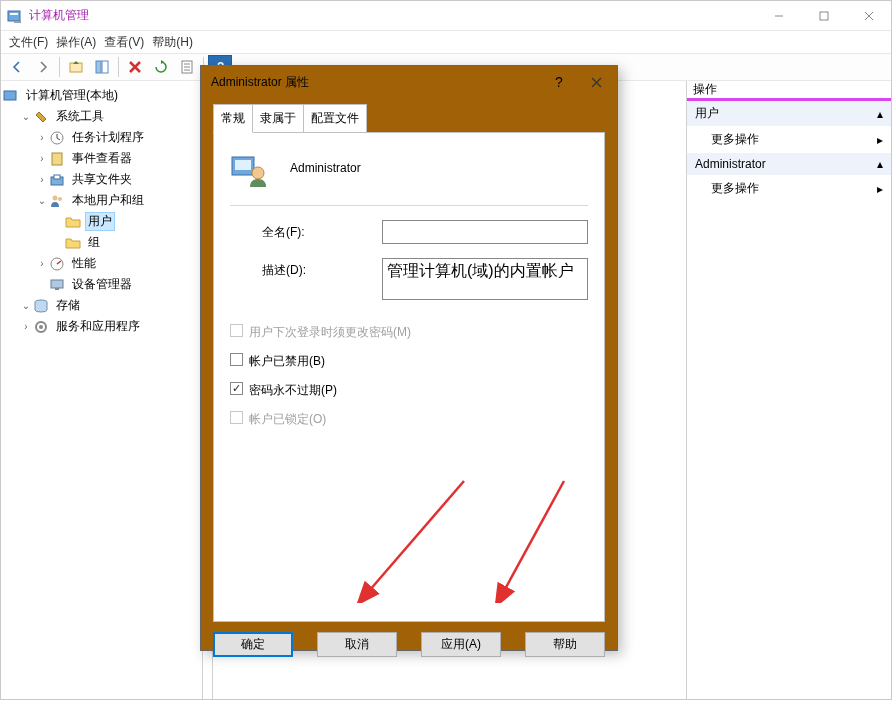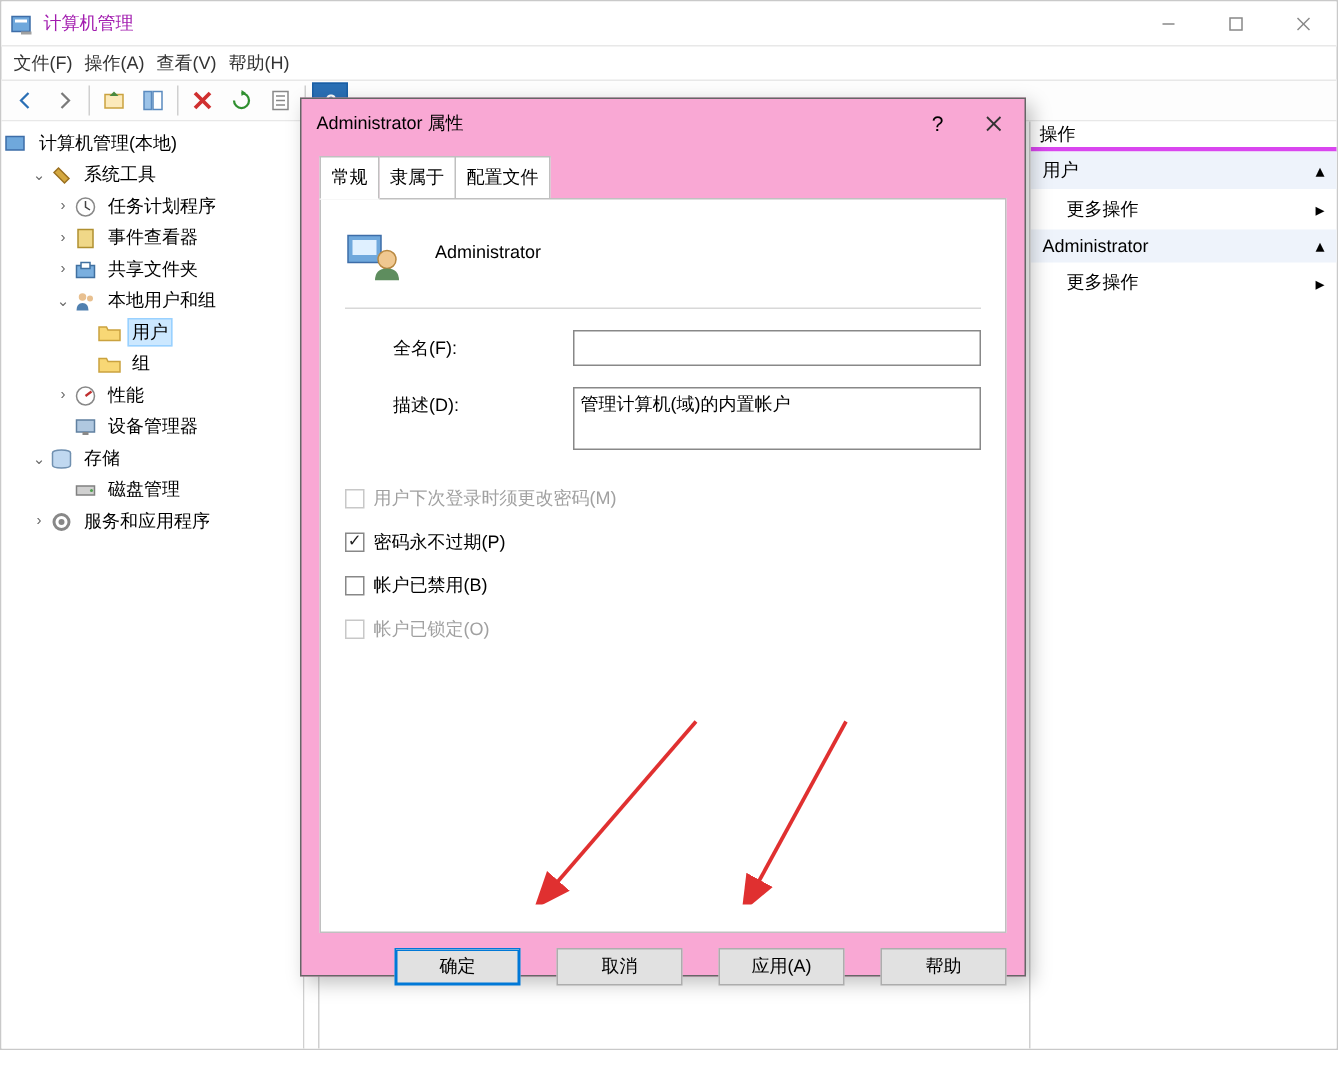--- a/index.html
+++ b/index.html
@@ -32,43 +32,43 @@
 
 .middle-panel { flex: 1; background: #fff; position: relative; border-right: 1px solid #d0d0d0; }
 .middle-cut { position: absolute; left: 0; top: 0; width: 10px; height: 100%; border-right: 1px solid #d0d0d0; }
 
 .actions-panel { width: 204px; background: #fff; }
 .actions-header { height: 20px; border-bottom: 3px solid #d946ef; padding-left: 6px; display: flex; align-items: center; font-weight: normal; }
 .actions-group-header { background: #eef3fb; padding: 4px 8px; display: flex; justify-content: space-between; align-items: center; }
 .actions-item { padding: 5px 8px 5px 24px; display: flex; justify-content: space-between; align-items: center; }
 
 
-.dialog { position: absolute; left: 200px; top: 65px; width: 484px; height: 586px; background: #f9a8d4; border: 1px solid #666; box-shadow: 4px 4px 12px rgba(0,0,0,0.25); z-index: 10; }
+.dialog { position: absolute; left: 200px; top: 65px; width: 418px; height: 586px; background: #a16207; border: 1px solid #666; box-shadow: 4px 4px 12px rgba(0,0,0,0.25); z-index: 10; }
 .dlg-titlebar { height: 32px; display: flex; align-items: center; padding-left: 10px; }
 .dlg-title { flex: 1; }
 .dlg-help { width: 32px; height: 32px; display: flex; align-items: center; justify-content: center; font-size: 14px; }
 .dlg-close { width: 42px; height: 32px; display: flex; align-items: center; justify-content: center; }
 
 .dlg-body { padding: 6px 12px 0 12px; }
 .tabstrip { display: flex; }
 .tab { padding: 5px 7px; border: 1px solid #c0c0c0; border-bottom: none; background: #fff; position: relative; }
 .tab.active { z-index: 2; border-bottom: 1px solid #fff; margin-bottom: -1px;}
 .tab.inactive { border-left: none; background: #fff; }
 .tabpanel { border: 1px solid #c0c0c0; height: 490px; background: #fff; padding: 16px 16px; position: relative; }
 
 .uhead { display: flex; align-items: center; margin-bottom: 18px; }
 .uhead .uicon { width: 38px; height: 38px; margin-right: 22px; }
 .hr { height: 1px; background: #d8d8d8; margin-bottom: 14px; }
 
 .field-row { display: flex; align-items: flex-start; margin-bottom: 14px; margin-left: 32px; }
 .field-label { width: 120px; padding-top: 4px; }
 .field-input { flex: 1; height: 24px; border: 1px solid #888; padding: 2px 4px; font-size: 12px; }
-.field-textarea { flex: 1; height: 42px; border: 1px solid #888; padding: 2px 4px; font-size: 12px; resize: none; font-family: inherit; }
-
-.chk-row { display: flex; align-items: center; margin-bottom: 12px; }
+.field-textarea { flex: 1; height: 42px; border: 1px solid #888; padding: 2px 4px; font-size: 16px; resize: none; font-family: inherit; }
+
+.chk-row { display: flex; align-items: flex-start; margin-bottom: 12px; }
 .chk { width: 13px; height: 13px; border: 1px solid #888; margin-right: 6px; display: flex; align-items: center; justify-content: center; background: #fff; }
 .chk.disabled { border-color: #c8c8c8; }
 .chk.checked::after { content: "✓"; font-size: 11px; line-height: 11px; color: #222; }
 .chk-row.disabled { color: #a0a0a0; }
 
 .dlg-buttons { display: flex; gap: 24px; justify-content: flex-end; padding: 10px 12px 12px 12px; }
 .btn { width: 84px; height: 25px; border: 1px solid #adadad; background: #e1e1e1; display: flex; align-items: center; justify-content: center; }
 .btn.default { border: 1px solid #0078d7; background: #e1e1e1; box-shadow: inset 0 0 0 1px #0078d7; }
 
 
@@ -273,32 +273,20 @@
           <div class="tree-node">
             <span class="tree-toggle">⌄</span>
             <span class="tree-icon">
                 <svg viewBox="0 0 16 16">
                   <ellipse cx="8" cy="4" rx="6" ry="2" fill="#c0d8f0" stroke="#7090b0"></ellipse>
                   <path d="M2 4 L2 12 Q2 14 8 14 Q14 14 14 12 L14 4" fill="#c0d8f0" stroke="#7090b0"></path>
                 </svg>
               </span>
             <span class="tree-label">存储</span>
           </div>
-          <div class="tree-children">
-            <div class="tree-node">
-              <span class="tree-toggle"></span>
-              <span class="tree-icon">
-                  <svg viewBox="0 0 16 16">
-                    <rect x="2" y="5" width="12" height="6" fill="#d0d0d0" stroke="#808080"></rect>
-                    <circle cx="12" cy="8" r="1" fill="#50a050"></circle>
-                  </svg>
-                </span>
-              <span class="tree-label">磁盘管理</span>
-            </div>
-          </div>
           <div class="tree-node">
             <span class="tree-toggle">›</span>
             <span class="tree-icon">
                 <svg viewBox="0 0 16 16">
                   <circle cx="8" cy="8" r="5" fill="none" stroke="#888" stroke-width="2"></circle>
                   <circle cx="8" cy="8" r="2" fill="#888"></circle>
                 </svg>
               </span>
             <span class="tree-label">服务和应用程序</span>
           </div>
@@ -369,26 +357,26 @@
       <div class="field-row">
         <span class="field-label">描述(D):</span>
         <textarea class="field-textarea" style="">管理计算机(域)的内置帐户</textarea>
       </div>
       <div style="height:10px"></div>
       <div class="chk-row disabled">
         <span class="chk disabled"></span>
         <span>用户下次登录时须更改密码(M)</span>
       </div>
       <div class="chk-row">
+        <span class="chk"></span>
+        <span>帐户已禁用(B)</span>
+      </div>
+      <div class="chk-row">
         <span class="chk checked"></span>
         <span>密码永不过期(P)</span>
-      </div>
-      <div class="chk-row">
-        <span class="chk"></span>
-        <span>帐户已禁用(B)</span>
       </div>
       <div class="chk-row disabled">
         <span class="chk disabled"></span>
         <span>帐户已锁定(O)</span>
       </div>
 
       <svg class="arrow" style="left:140px; top:340px;" width="120" height="130">
         <defs>
             <marker id="ah1" markerWidth="10" markerHeight="10" refX="2" refY="4" orient="auto">
               <path d="M0 0 L10 4 L0 8 Z" fill="#e03030"></path>

